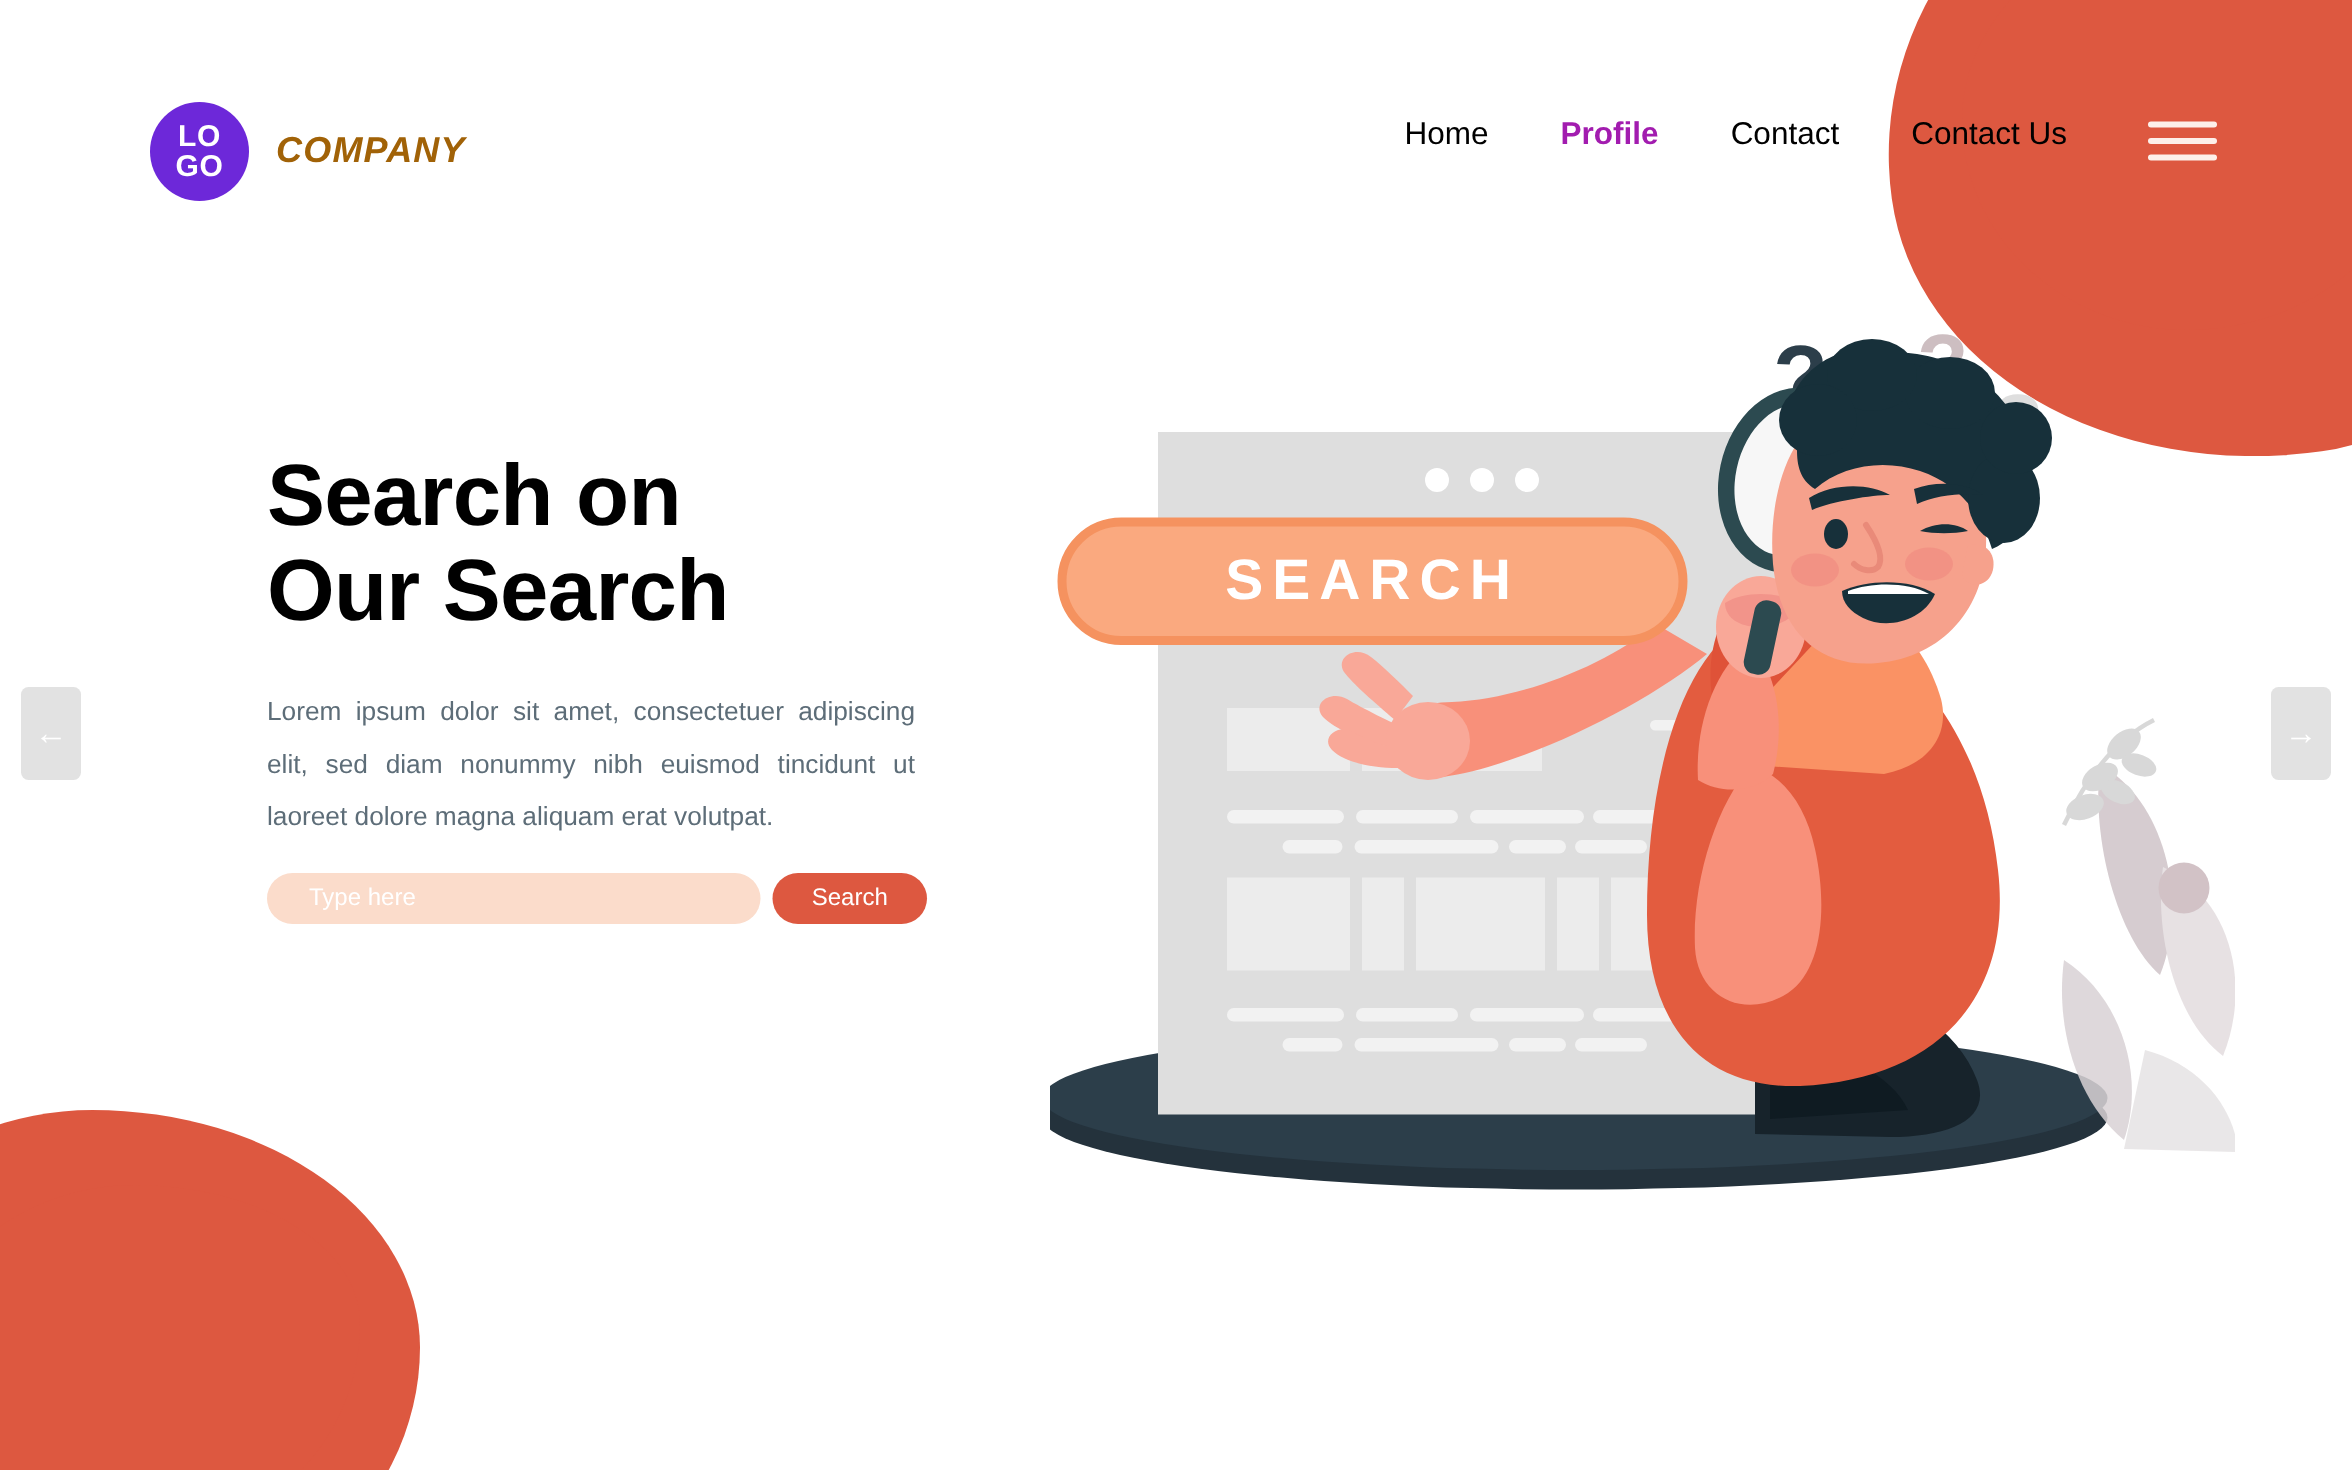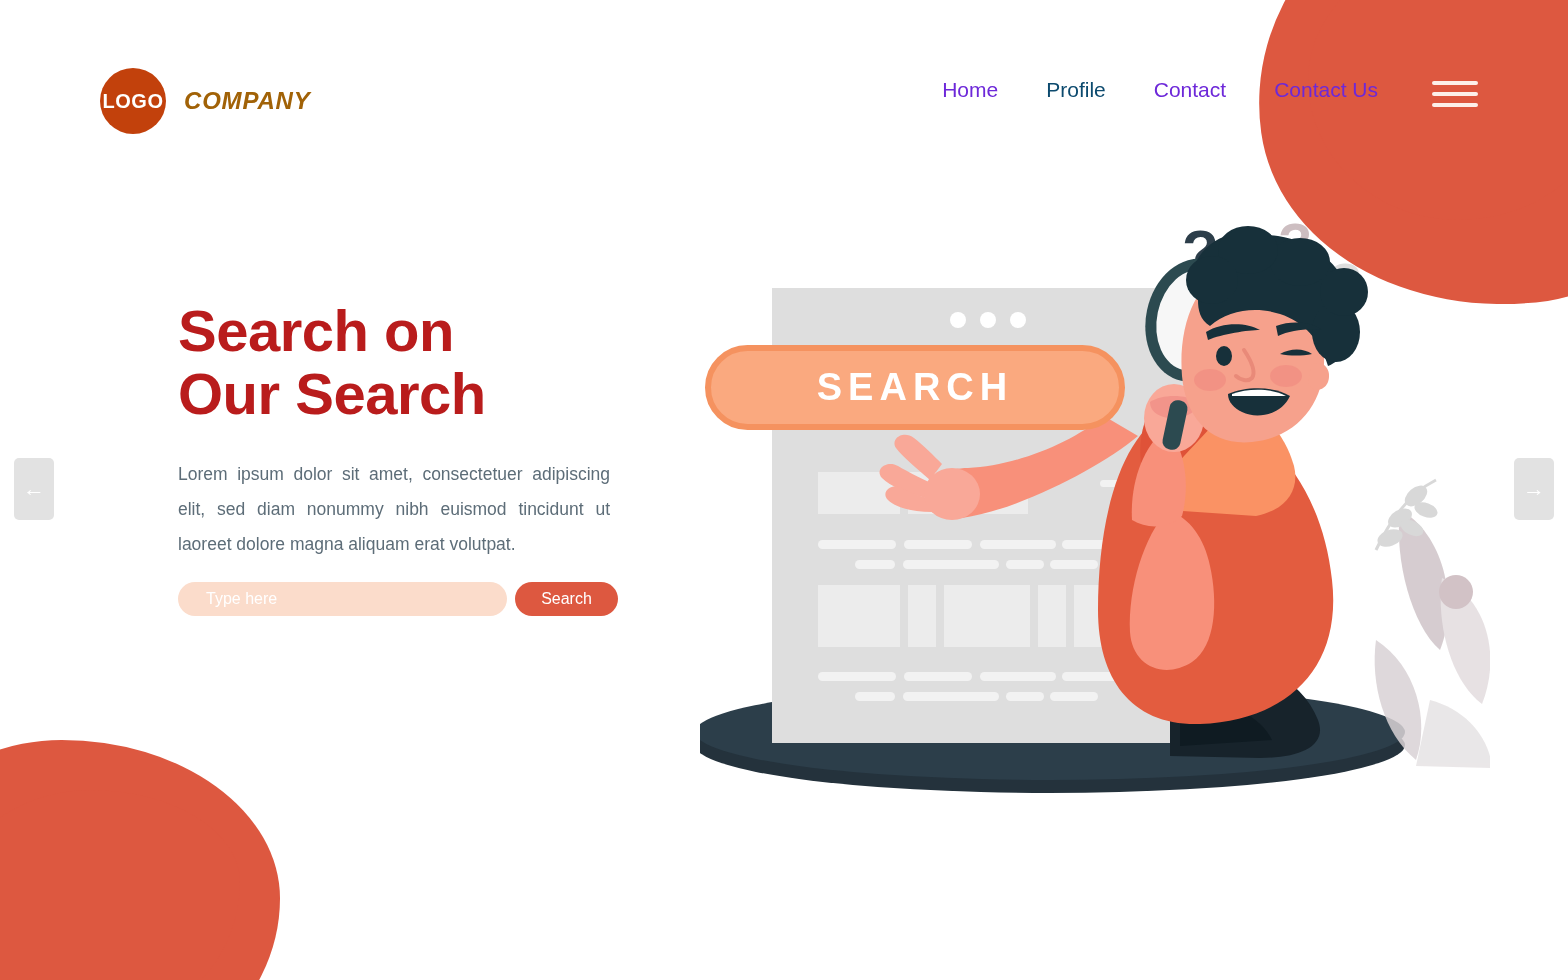--- a/index.html
+++ b/index.html
@@ -44,55 +44,55 @@
   .header{
     position:absolute;top:0;left:0;right:0;height:190px;
     z-index:5;
   }
   .brand{
     position:absolute;left:100px;top:68px;
     display:flex;align-items:center;gap:18px;
   }
   .logo-circle{
     width:66px;height:66px;border-radius:50%;
-    background:#c2410c;color:#fff;
-    display:flex;flex-direction:row;align-items:center;justify-content:center;
+    background:#6d28d9;color:#fff;
+    display:flex;flex-direction:column;align-items:center;justify-content:center;
     line-height:1.0;
   }
   .logo-circle span{
     font-size:20px;font-weight:bold;letter-spacing:0.5px;
   }
   .brand-name{
     font-size:24px;font-weight:bold;font-style:italic;
     color:#a16207;letter-spacing:0.8px;
   }
   .nav{
     position:absolute;right:190px;top:78px;
     display:flex;align-items:center;gap:48px;
   }
   .nav-item{
-    font-size:21px;color:#6d28d9;text-decoration:none;
+    font-size:21px;color:#000000;text-decoration:none;
     white-space:nowrap;
   }
-  .nav-item.active{color:#0c4a6e;font-weight:normal;}
+  .nav-item.active{color:#a21caf;font-weight:bold;}
   .menu-btn{
     position:absolute;right:90px;top:74px;
     width:46px;height:40px;
     display:flex;flex-direction:column;justify-content:center;gap:7px;
     cursor:pointer;z-index:6;
   }
   .menu-btn i{display:block;height:4px;background:#fdf0ea;border-radius:2px;}
 
   
   .left{
     position:absolute;left:178px;top:300px;width:440px;z-index:4;
   }
   .headline{
     font-size:58px;line-height:1.08;font-weight:bold;
-    color:#b91c1c;letter-spacing:-0.5px;margin:0 0 32px 0;
+    color:#000000;letter-spacing:-0.5px;margin:0 0 32px 0;
   }
   .headline .l2{display:block;}
   .body-text{
     font-size:17.5px;line-height:2.0;color:#5d6d78;
     text-align:justify;margin:0;width:432px;
   }
   .sub-label{
     margin-top:52px;font-size:19px;color:#32444e;
   }
   .search-row{

